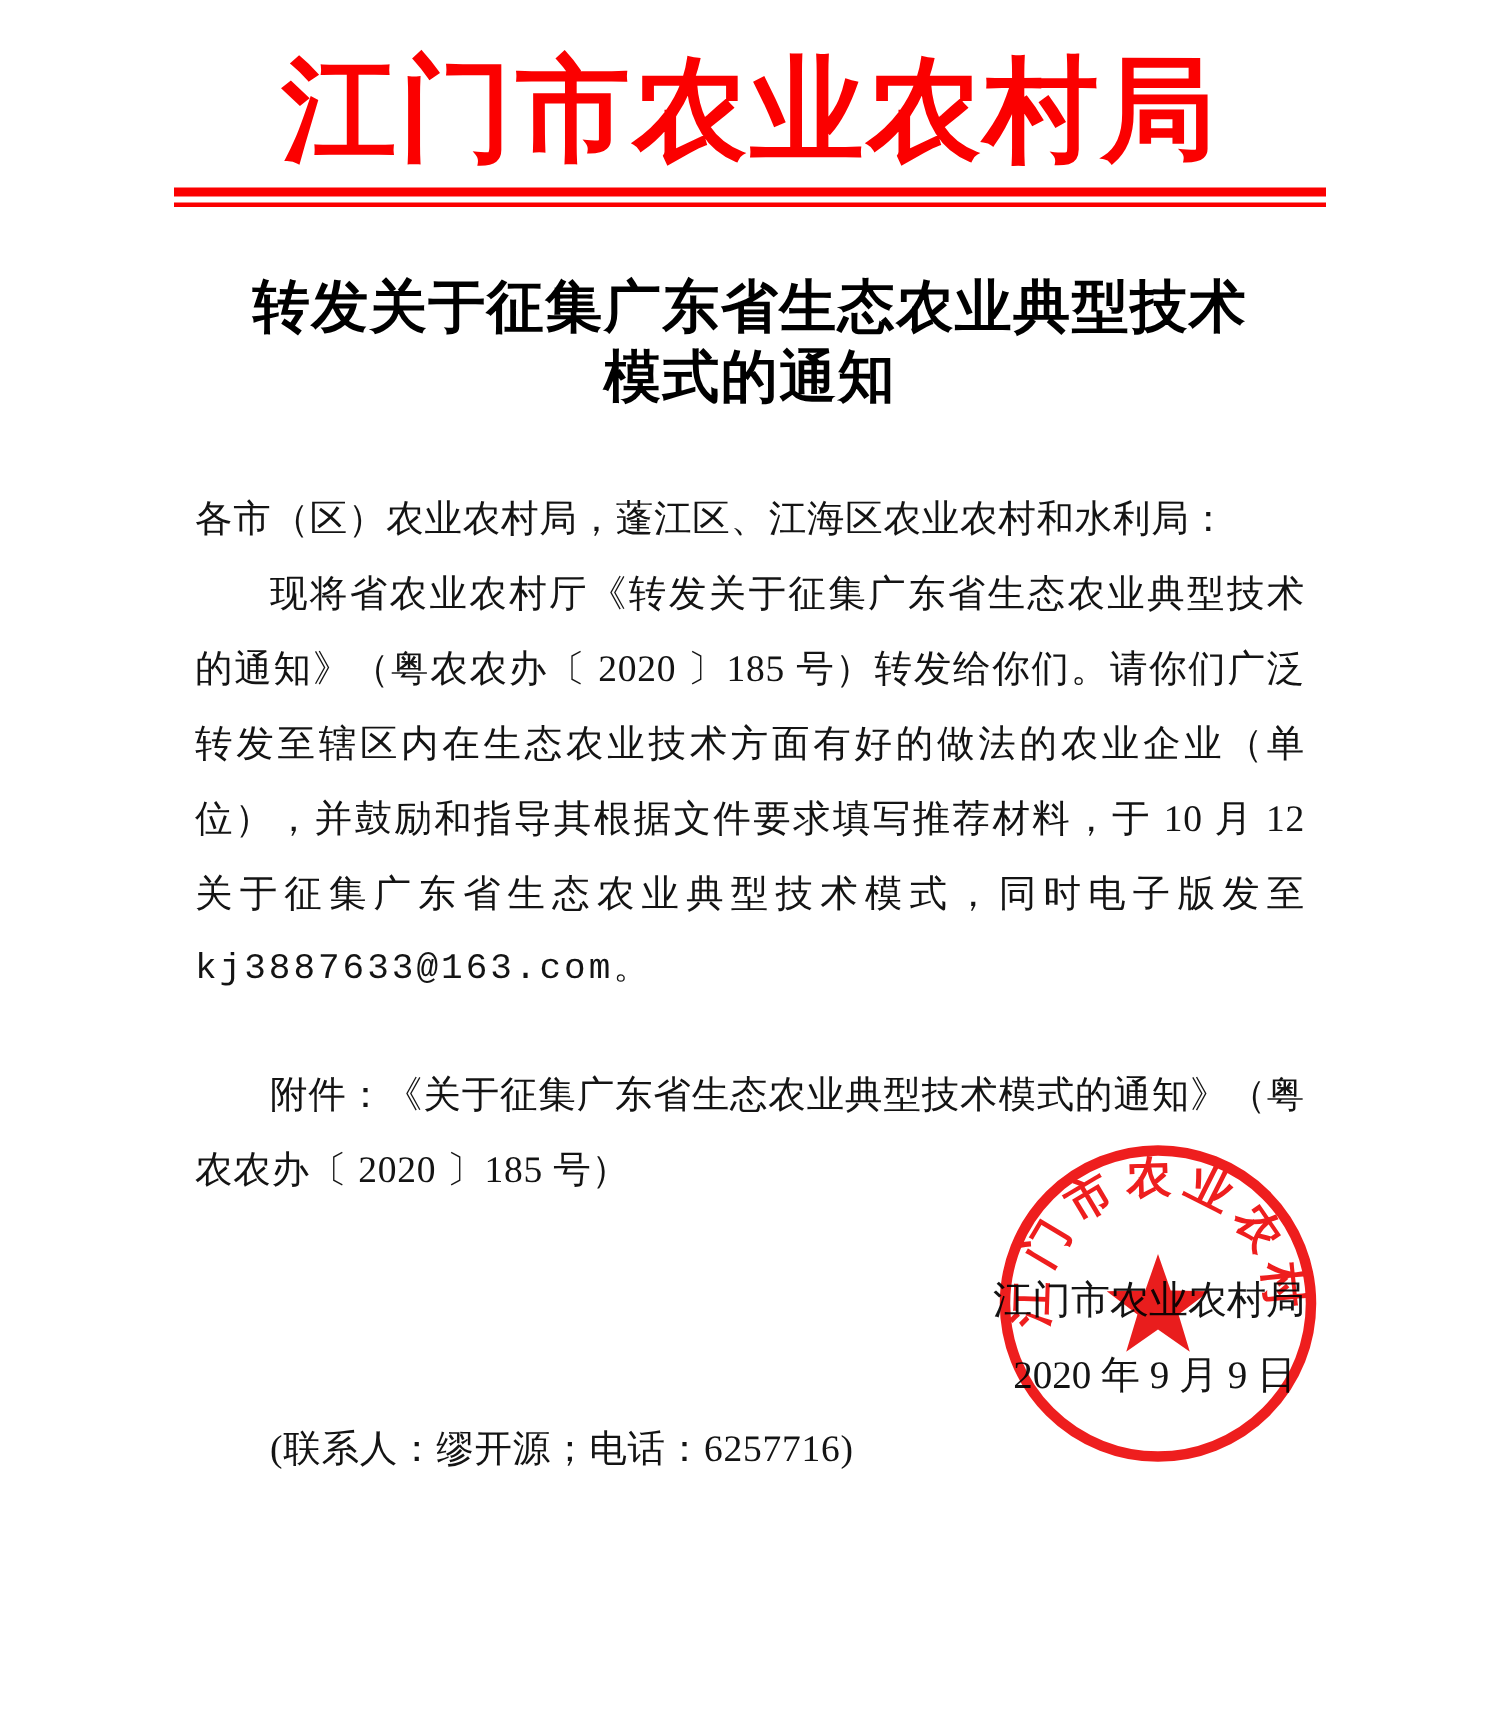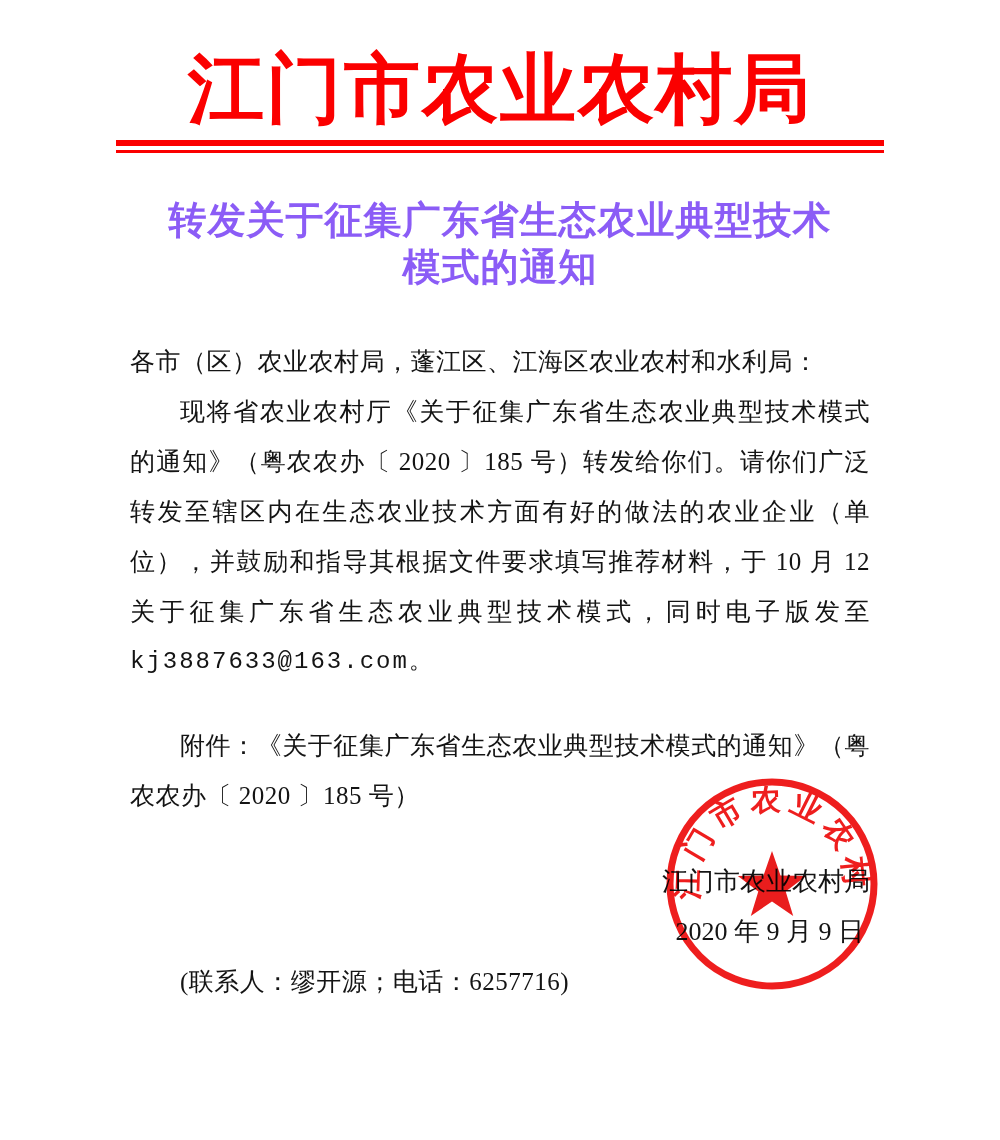--- a/index.html
+++ b/index.html
@@ -1,19 +1,19 @@
 <!DOCTYPE html>
 <html lang="zh"><head>
 <meta charset="utf-8">
 <style>
   html,body{margin:0;padding:0;background:#ffffff;}
   .page{
     position:relative;
     width:1000px;height:1000px;
-    margin:16px auto;
+    margin:1px auto;
     background:#ffffff;
     box-sizing:border-box;
     padding:0 130px;
     overflow:hidden;
     font-family:"Liberation Serif","DejaVu Serif",serif;
     color:#141414;
   }
   
   .agency-title{
     margin:0;
@@ -33,21 +33,21 @@
   .rule .thin{height:3px;background:#fb0000;}
   .rule-top{margin-top:8px;}
   .rule-bottom{margin-top:52px;}
   
   .doc-title{
     margin-top:44px;
     text-align:center;
     font-size:38px;
     line-height:47px;
     font-weight:700;
-    color:#8b5cf6;
+    color:#000000;
     letter-spacing:1px;
   }
   
   .body-text{
     margin-top:46px;
     font-size:25px;
     line-height:50px;
     letter-spacing:0.5px;
   }
   .line{white-space:nowrap;}
@@ -102,21 +102,21 @@
     <div class="thin"></div>
   </div>
 
   <div class="doc-title">
     <div>转发关于征集广东省生态农业典型技术</div>
     <div>模式的通知</div>
   </div>
 
   <div class="body-text">
     <div class="line">各市（区）农业农村局，蓬江区、江海区农业农村和水利局：</div>
-    <div class="jline indent">现将省农业农村厅《关于征集广东省生态农业典型技术模式</div>
+    <div class="jline indent">现将省农业农村厅《转发关于征集广东省生态农业典型技术</div>
     <div class="jline">的通知》（粤农农办〔 2020 〕185 号）转发给你们。请你们广泛</div>
     <div class="jline">转发至辖区内在生态农业技术方面有好的做法的农业企业（单</div>
     <div class="jline">位），并鼓励和指导其根据文件要求填写推荐材料，于 10 月 12</div>
     <div class="jline">关于征集广东省生态农业典型技术模式，同时电子版发至</div>
     <div class="line email-line">kj3887633@163.com。</div>
 
     <div class="attachment">
       <div class="jline indent">附件：《关于征集广东省生态农业典型技术模式的通知》（粤</div>
       <div class="line">农农办〔 2020 〕185 号）</div>
     </div>

